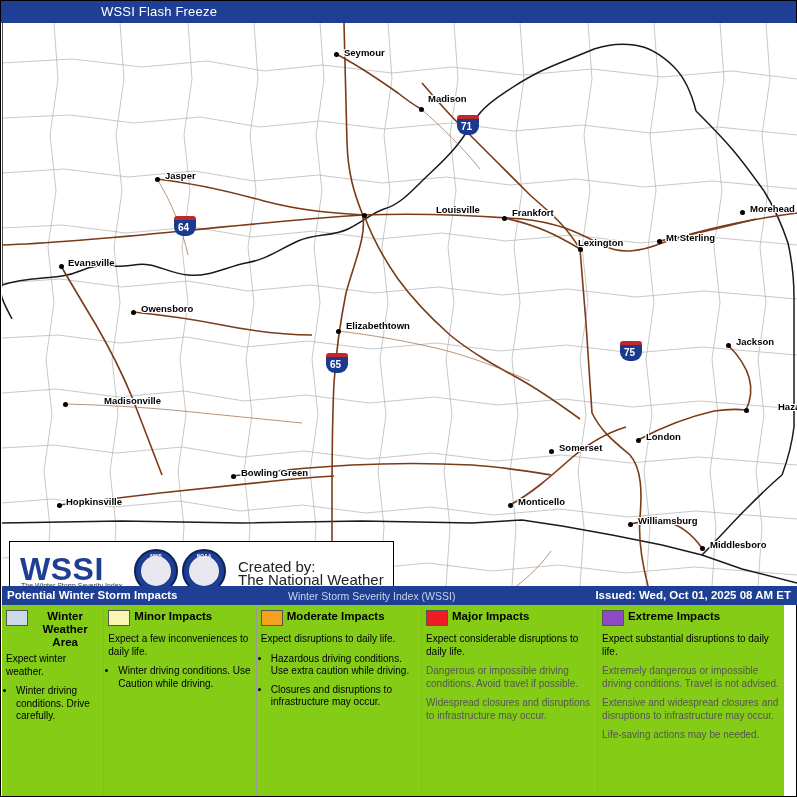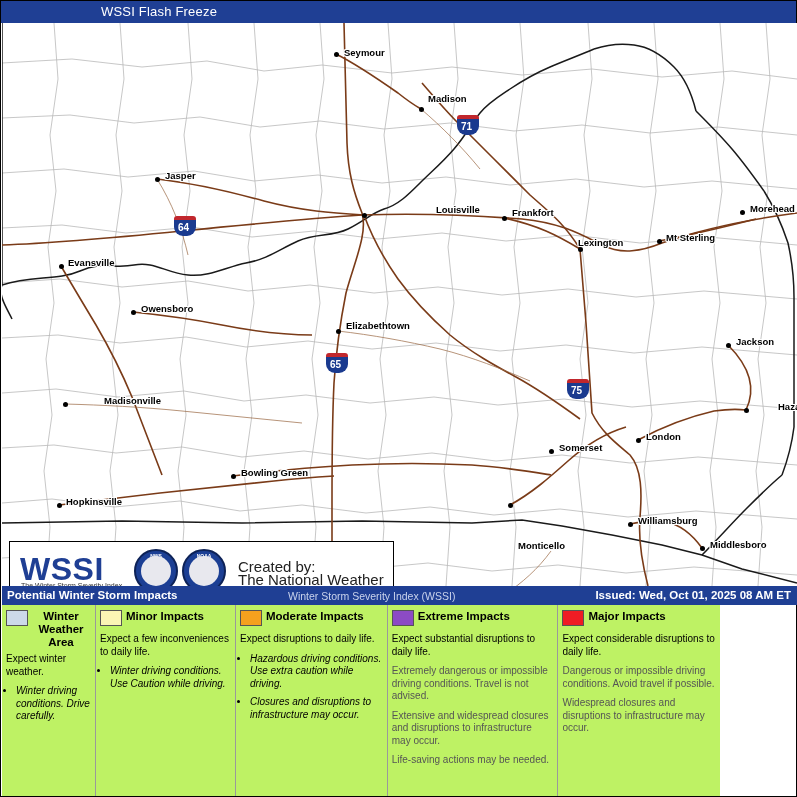--- a/index.html
+++ b/index.html
@@ -93,42 +93,42 @@
   .impacts-hdr {
     position:absolute; left:1px; top:585px; width:795px; height:19px;
     background:#1f3f94; color:#fff;
   }
   .impacts-hdr .lft { position:absolute; left:5px; top:3px; font-size:11.5px; font-weight:bold;}
   .impacts-hdr .mid { position:absolute; left:286px; top:4px; font-size:10.5px; color:#c9d3ec;}
   .impacts-hdr .rgt { position:absolute; right:6px; top:3px; font-size:11.5px; font-weight:bold;}
 
   
   .legend {
-    position:absolute; left:1px; top:604px; width:718px; height:191px;
+    position:absolute; left:1px; top:604px; width:782px; height:191px;
     display:flex;
-    background:#bef264;
+    background:#84cc16;
   }
   .lcol { position:relative; border-right:1px solid #9a9a9a; padding:0; }
   .lcol:last-child { border-right:none; }
   .lcol .chip {
     position:absolute; left:4px; top:5px; width:22px; height:16px;
     border:1px solid #555;
   }
   .lcol .lhead {
     position:absolute; left:30px; top:5px; right:3px;
     font-size:11.5px; font-weight:bold; color:#000; line-height:13px;
   }
   .lcol .lhead.stacked { text-align:center; left:28px; }
   .lcol .lbody {
     position:absolute; left:4px; right:4px;
     font-size:10px; color:#000; line-height:12.5px;
   }
   .lcol .lbody.gray { color:#555; }
   .bullets { margin:0; padding-left:10px; }
-  .bullets li { margin:0 0 6px 0;font-style:italic; }
+  .bullets li { margin:0 0 6px 0; }
   .p { margin:0 0 7px 0; }
 </style>
 </head>
 <body>
 
 <div class="app">
 
   <div class="titlebar">
     <div class="ttl">WSSI Flash Freeze</div>
   </div>
@@ -244,21 +244,21 @@
         <div class="citylbl" style="left: 70px; top: 372px; padding-left: 32px;">Madisonville</div>
         <div class="citydot" style="left: 742px; top: 385px;"></div>
         <div class="citylbl" style="left: 752px; top: 378px; padding-left: 24px;">Hazard</div>
         <div class="citydot" style="left: 547px; top: 426px;"></div>
         <div class="citylbl" style="left: 557px; top: 419px;">Somerset</div>
         <div class="citydot" style="left: 634px; top: 415px;"></div>
         <div class="citylbl" style="left: 644px; top: 408px;">London</div>
         <div class="citydot" style="left: 229px; top: 451px;"></div>
         <div class="citylbl" style="left: 239px; top: 444px; text-align: center;">Bowling Green</div>
         <div class="citydot" style="left: 506px; top: 480px;"></div>
-        <div class="citylbl" style="left: 516px; top: 473px; margin-top: 44px;">Monticello</div>
+        <div class="citylbl" style="left: 516px; top: 473px;">Monticello</div>
         <div class="citydot" style="left: 626px; top: 499px;"></div>
         <div class="citylbl" style="left: 636px; top: 492px;">Williamsburg</div>
         <div class="citydot" style="left: 55px; top: 480px;"></div>
         <div class="citylbl" style="left: 64px; top: 473px;">Hopkinsville</div>
         <div class="citydot" style="left: 698px; top: 523px;"></div>
         <div class="citylbl" style="left: 708px; top: 516px;">Middlesboro</div>
       </div>
 
     <div id="shield-layer">
         <div class="shield" style="left: 455px; top: 92px;">
@@ -269,21 +269,21 @@
         <div class="shield" style="left: 172px; top: 193px;">
           <div class="sh-top"></div>
           <div class="sh-bot"></div>
           <div class="sh-num">64</div>
         </div>
         <div class="shield" style="left: 324px; top: 330px;">
           <div class="sh-top"></div>
           <div class="sh-bot"></div>
           <div class="sh-num">65</div>
         </div>
-        <div class="shield" style="left: 565px; top: 318px; margin-top: 38px;">
+        <div class="shield" style="left: 618px; top: 318px;">
           <div class="sh-top"></div>
           <div class="sh-bot"></div>
           <div class="sh-num">75</div>
         </div>
       </div>
 
     <div class="logobox">
       <div class="wssi-word">WSSI</div>
       <div class="wssi-sub">The Winter Storm Severity Index</div>
 
@@ -337,38 +337,38 @@
         <div class="lhead">Moderate Impacts</div>
         <div class="lbody" style="top:28px">
           <div class="p">Expect disruptions to daily life.</div>
           <ul class="bullets">
             <li>Hazardous driving conditions. Use extra caution while driving.</li>
             <li>Closures and disruptions to infrastructure may occur.</li>
           </ul>
           <div class="lbody gray" style="position:static"></div>
         </div>
       </div>
+      <div class="lcol" style="width: 179px;">
+        <div class="chip" style="background:#ef1c24"></div>
+        <div class="lhead">Major Impacts</div>
+        <div class="lbody" style="top:28px">
+          <div class="p">Expect considerable disruptions to daily life.</div>
+          <div class="lbody gray" style="position:static">
+            <div class="p">Dangerous or impossible driving conditions. Avoid travel if possible.</div>
+            <div class="p">Widespread closures and disruptions to infrastructure may occur.</div>
+          </div>
+        </div>
+      </div>
       <div class="lcol" style="width: 189px;">
         <div class="chip" style="background:#8c4bc4"></div>
         <div class="lhead">Extreme Impacts</div>
         <div class="lbody" style="top:28px">
           <div class="p">Expect substantial disruptions to daily life.</div>
           <div class="lbody gray" style="position:static">
             <div class="p">Extremely dangerous or impossible driving conditions. Travel is not advised.</div>
             <div class="p">Extensive and widespread closures and disruptions to infrastructure may occur.</div>
             <div class="p">Life-saving actions may be needed.</div>
           </div>
         </div>
       </div>
-      <div class="lcol" style="width: 179px;">
-        <div class="chip" style="background:#ef1c24"></div>
-        <div class="lhead">Major Impacts</div>
-        <div class="lbody" style="top:28px">
-          <div class="p">Expect considerable disruptions to daily life.</div>
-          <div class="lbody gray" style="position:static">
-            <div class="p">Dangerous or impossible driving conditions. Avoid travel if possible.</div>
-            <div class="p">Widespread closures and disruptions to infrastructure may occur.</div>
-          </div>
-        </div>
-      </div>
     </div>
 
 </div>
 
 </body></html>

